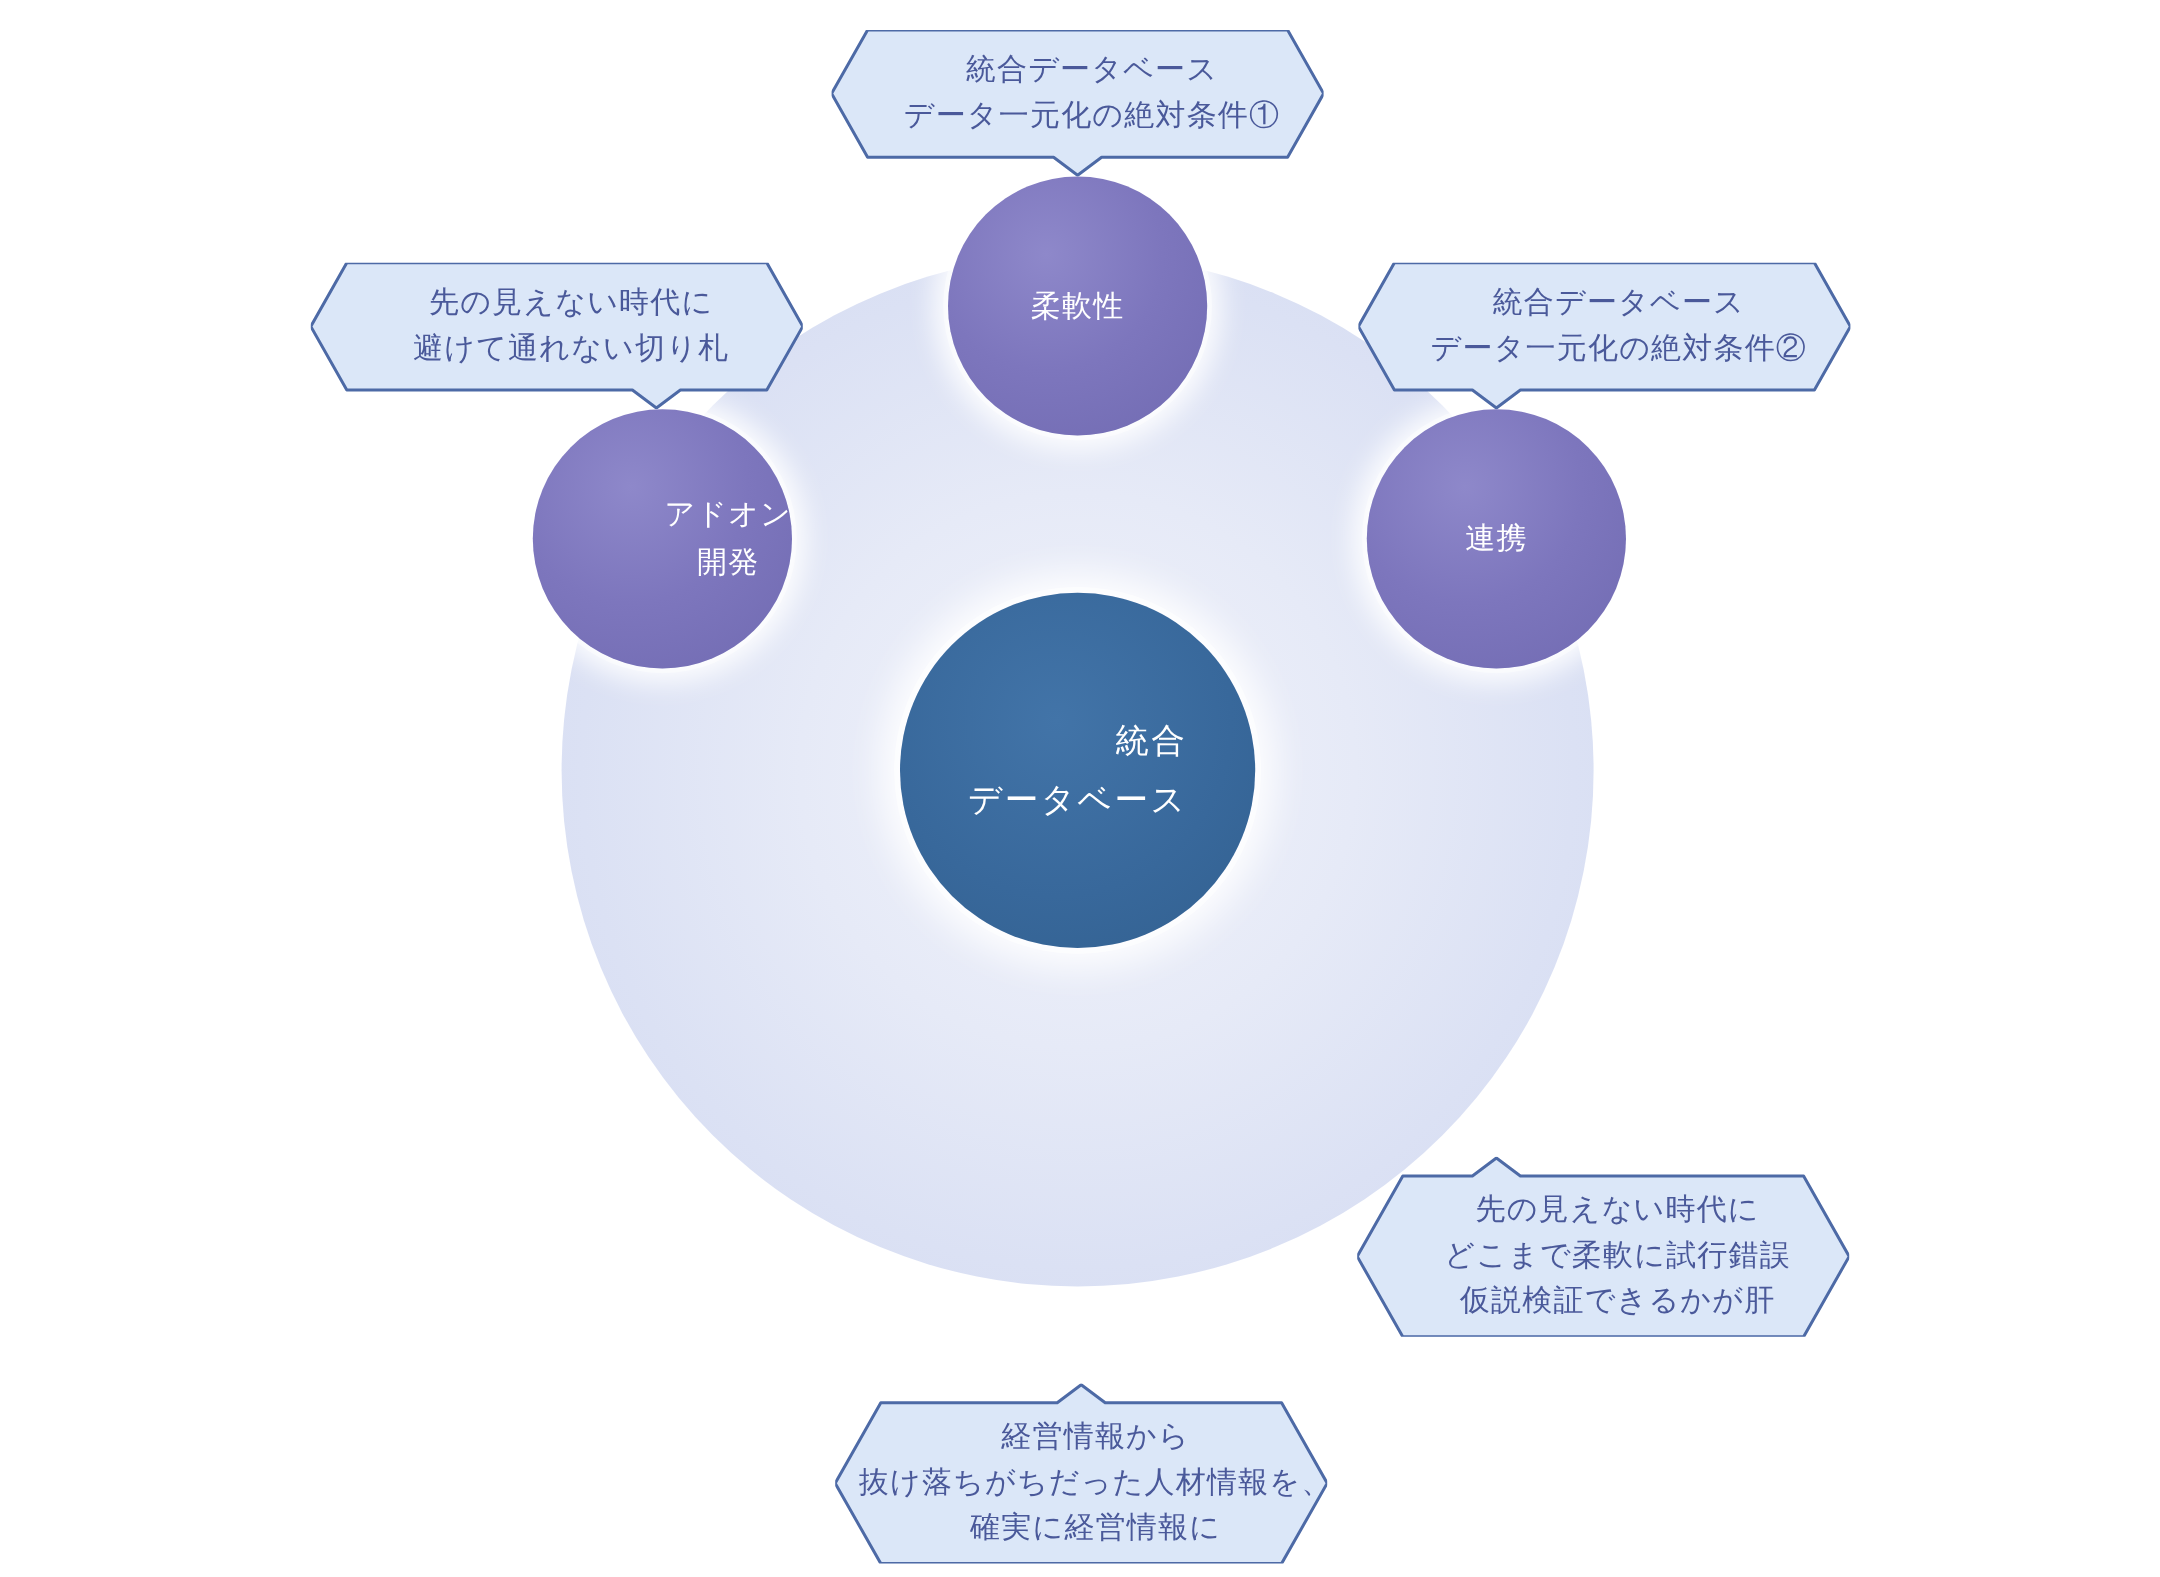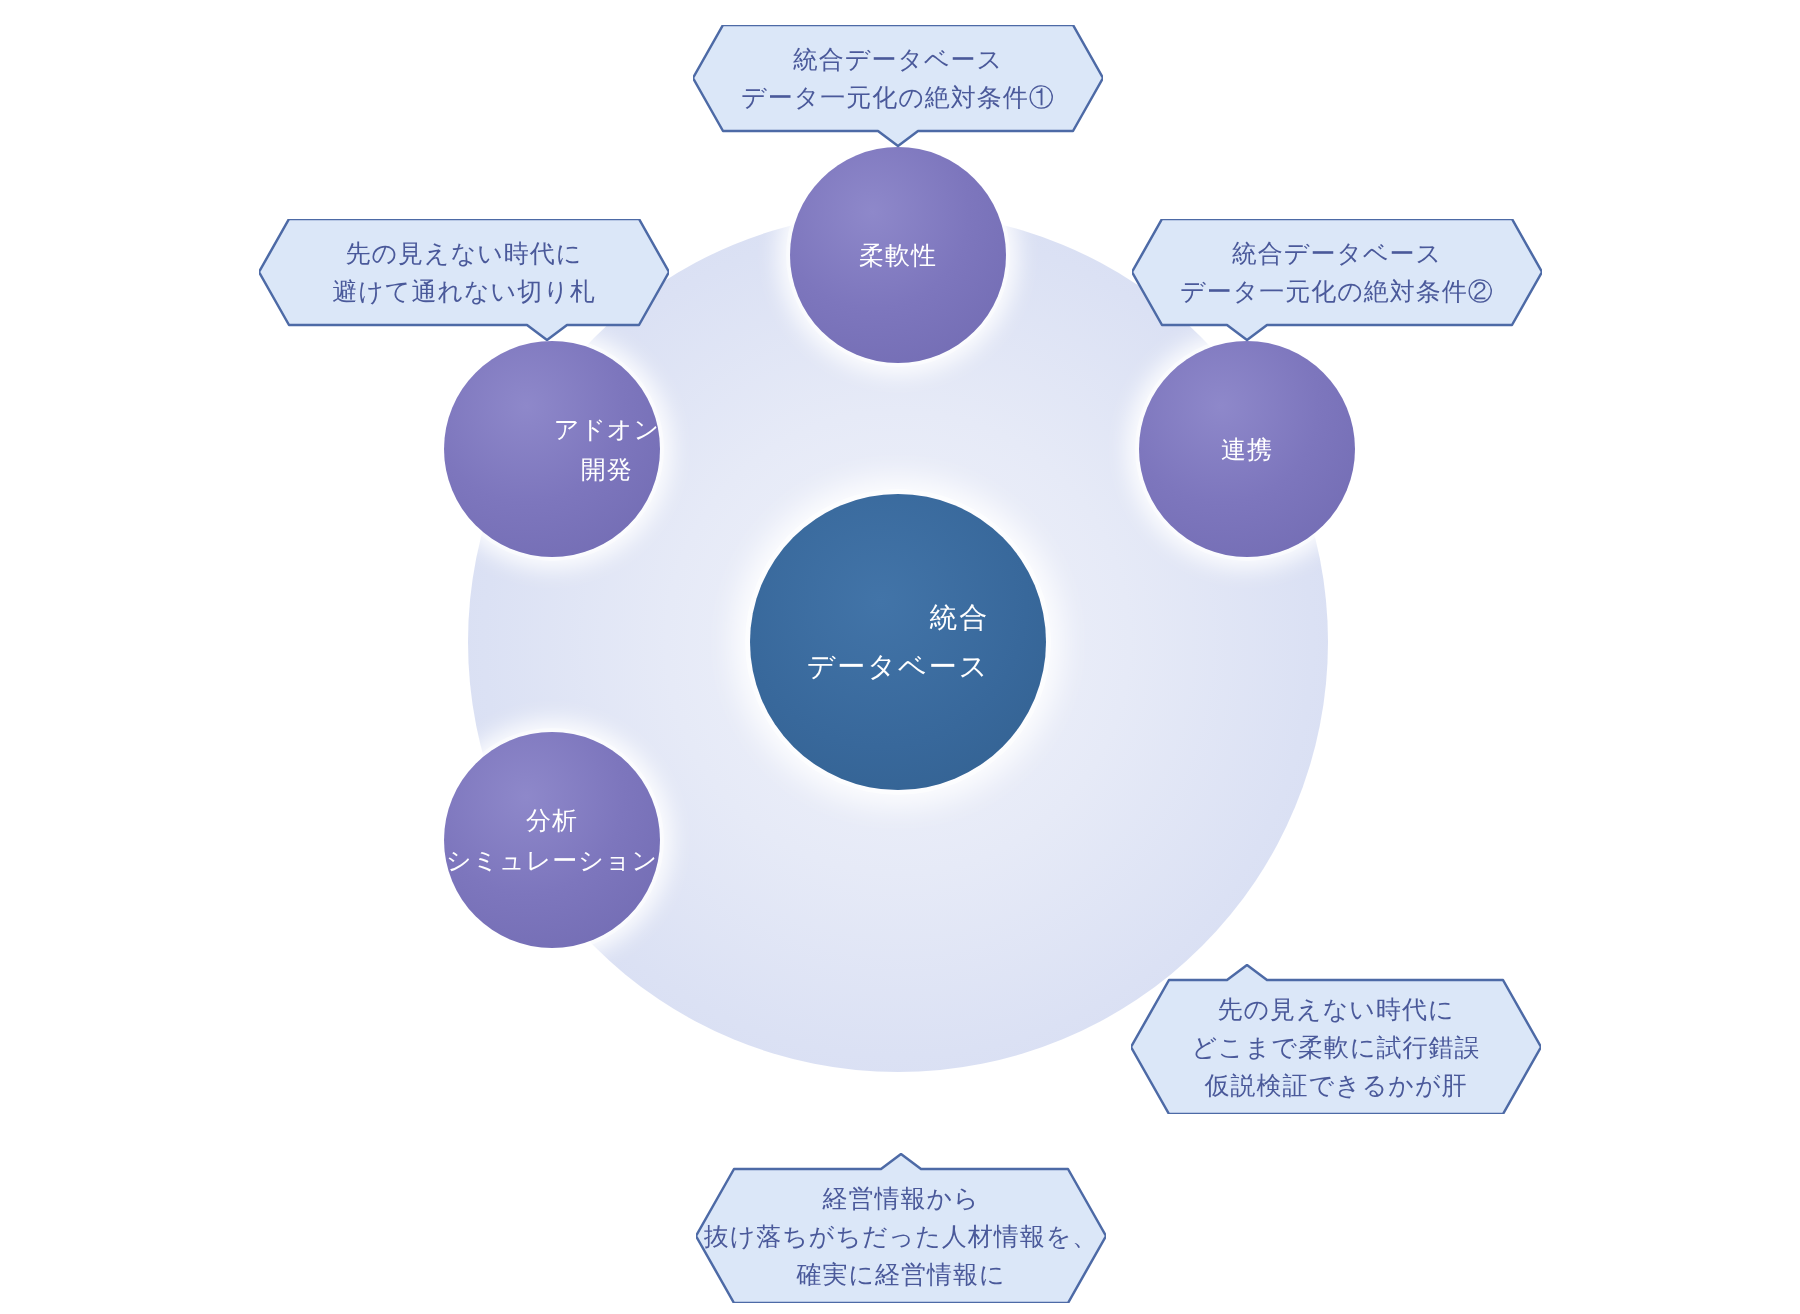--- a/index.html
+++ b/index.html
@@ -62,48 +62,45 @@
   
   .callout{position:absolute;width:410px;}
   .callout svg{display:block;}
   .callout path{
     fill:#dbe7f8;
     stroke:#4d6aa6;
     stroke-width:2.5;
     stroke-linejoin:round;
   }
   .callout-text{
-    position:absolute;left:0;width:100%;
+    position:absolute;left:12px;width:100%;
     display:flex;align-items:center;justify-content:center;
     text-align:center;
     white-space:pre-line;
     color:#4a599a;
     font-size:25px;
     line-height:38px;
     letter-spacing:1px;
+    font-family:Liberation Serif, serif;
   }
   .co-down .callout-text{top:0;height:106px;}
   .co-up .callout-text{top:16px;height:134px;}
 </style>
 </head>
 <body>
 
 <div class="stage">
 
   <div class="bg-glow"></div>
 
   <div class="node-circle" style="left:790px;top:147px;">
     <span class="node-label">柔軟性</span>
   </div>
   <div class="node-circle" style="left:1139px;top:341px;">
     <span class="node-label">連携</span>
-  </div>
-  <div class="node-circle" style="left:444px;top:732px;">
-    <span class="node-label">分析
-シミュレーション</span>
   </div>
   <div class="node-circle" style="left:444px;top:341px;justify-content:flex-end;">
     <span class="node-label">アドオン
 開発</span>
   </div>
 
   <div class="center-circle">
     <span class="center-label">統合
 データベース</span>
   </div>

